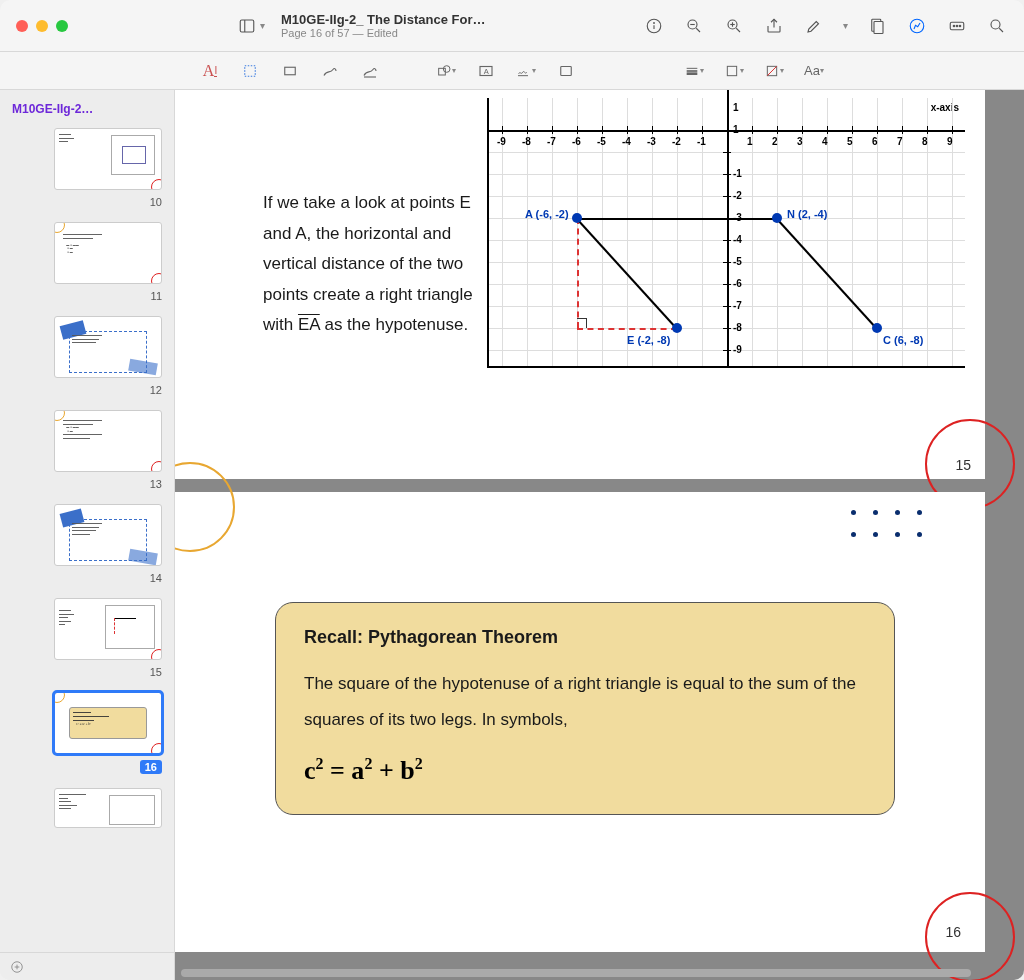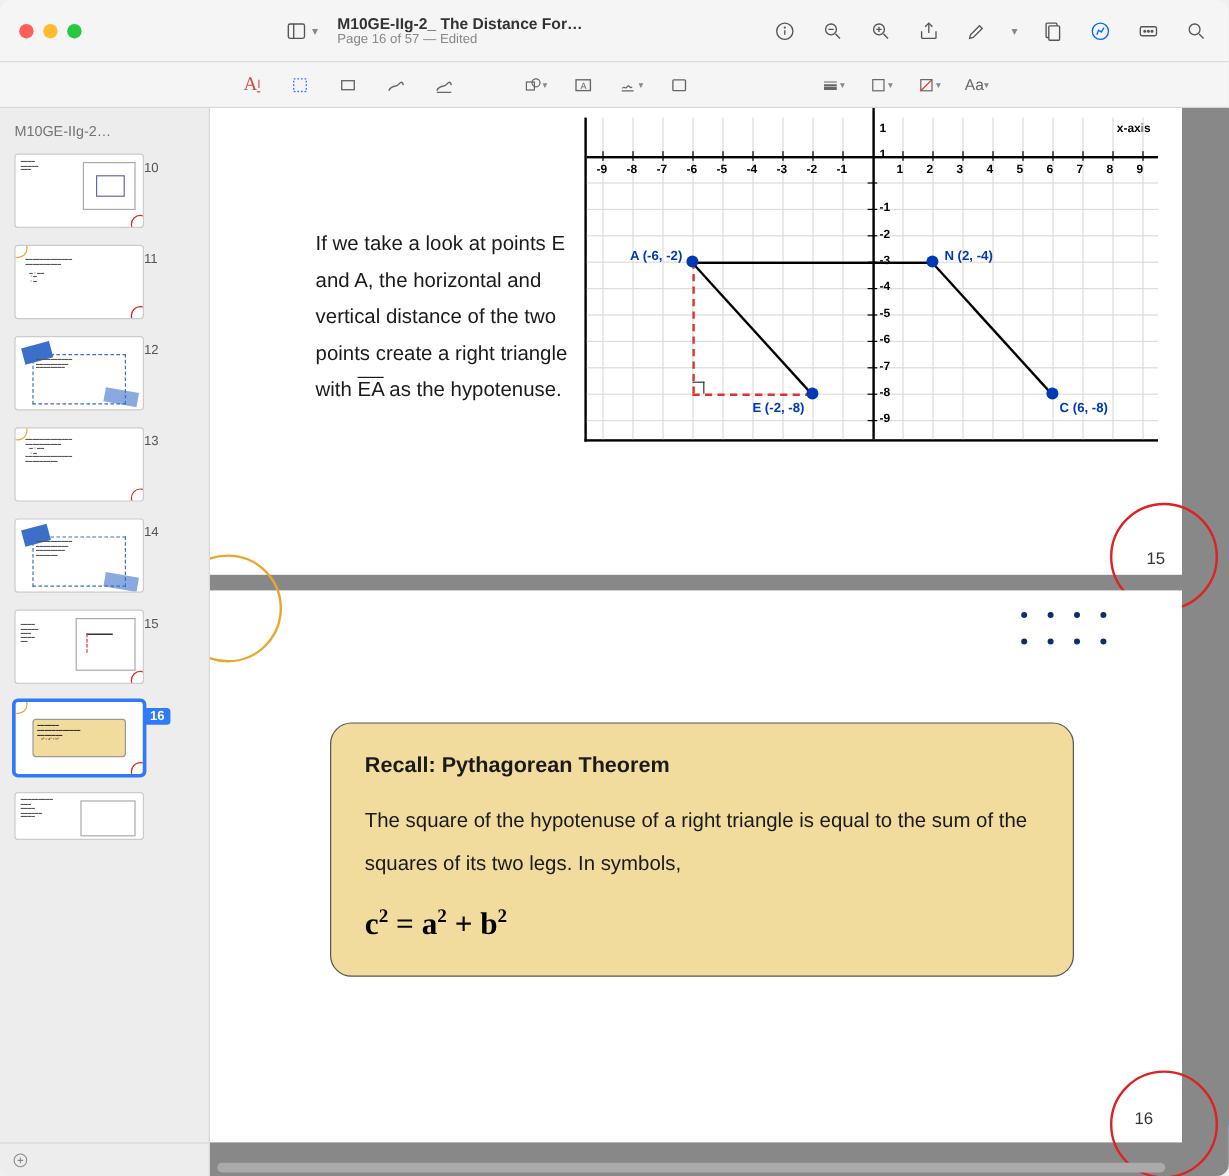--- a/index.html
+++ b/index.html
@@ -22,23 +22,23 @@
   .tb-group { display: flex; align-items: center; gap: 18px; }
   .tb-spacer { flex: 1; }
   
   .formatbar { height: 38px; background: #f5f5f5; display: flex; align-items: center; padding: 0 200px 0 200px; gap: 20px; border-bottom: 1px solid #d8d8d8; }
   .fb-icon { width: 20px; height: 20px; display: flex; align-items: center; justify-content: center; color: #666; cursor: pointer; }
   .fb-sep { width: 16px; }
   
   .content { flex: 1; display: flex; overflow: hidden; }
   
   .sidebar { width: 175px; background: #ededed; display: flex; flex-direction: column; border-right: 1px solid #d8d8d8; }
-  .sidebar-header { font-size: 12px; font-weight: 400; color: #737373; padding: 12px 12px 8px; white-space: nowrap; overflow: hidden; text-overflow: ellipsis; }
+  .sidebar-header { font-size: 12px; font-weight: 700; color: #6d28d9; padding: 12px 12px 8px; white-space: nowrap; overflow: hidden; text-overflow: ellipsis; }
   .thumbs { flex: 1; overflow-y: auto; padding: 4px 12px 12px; }
-  .thumb-wrap { margin-bottom: 14px; display: flex; flex-direction: row; align-items: flex-start; }
+  .thumb-wrap { margin-bottom: 14px; display: flex; flex-direction: column; align-items: flex-end; }
   .thumb { width: 108px; height: 62px; background: #fff; border: 1px solid #ccc; border-radius: 3px; position: relative; overflow: hidden; cursor: pointer; }
   .thumb.selected { outline: 3px solid #2f7af8; outline-offset: -1px; }
   .thumb-num { font-size: 11px; color: #555; margin-top: 6px; }
   .thumb-num.selected { background: #2f7af8; color: #fff; padding: 1px 5px; border-radius: 3px; font-weight: 600; }
   .sidebar-footer { height: 28px; border-top: 1px solid #d8d8d8; display: flex; align-items: center; padding-left: 10px; color: #888; }
   
   .main { flex: 1; background: #888; overflow: auto; position: relative; }
   .slides-container { padding: 0; }
   
   .slide { background: #fff; margin: 0 0 12px 0; position: relative; width: 810px; }

